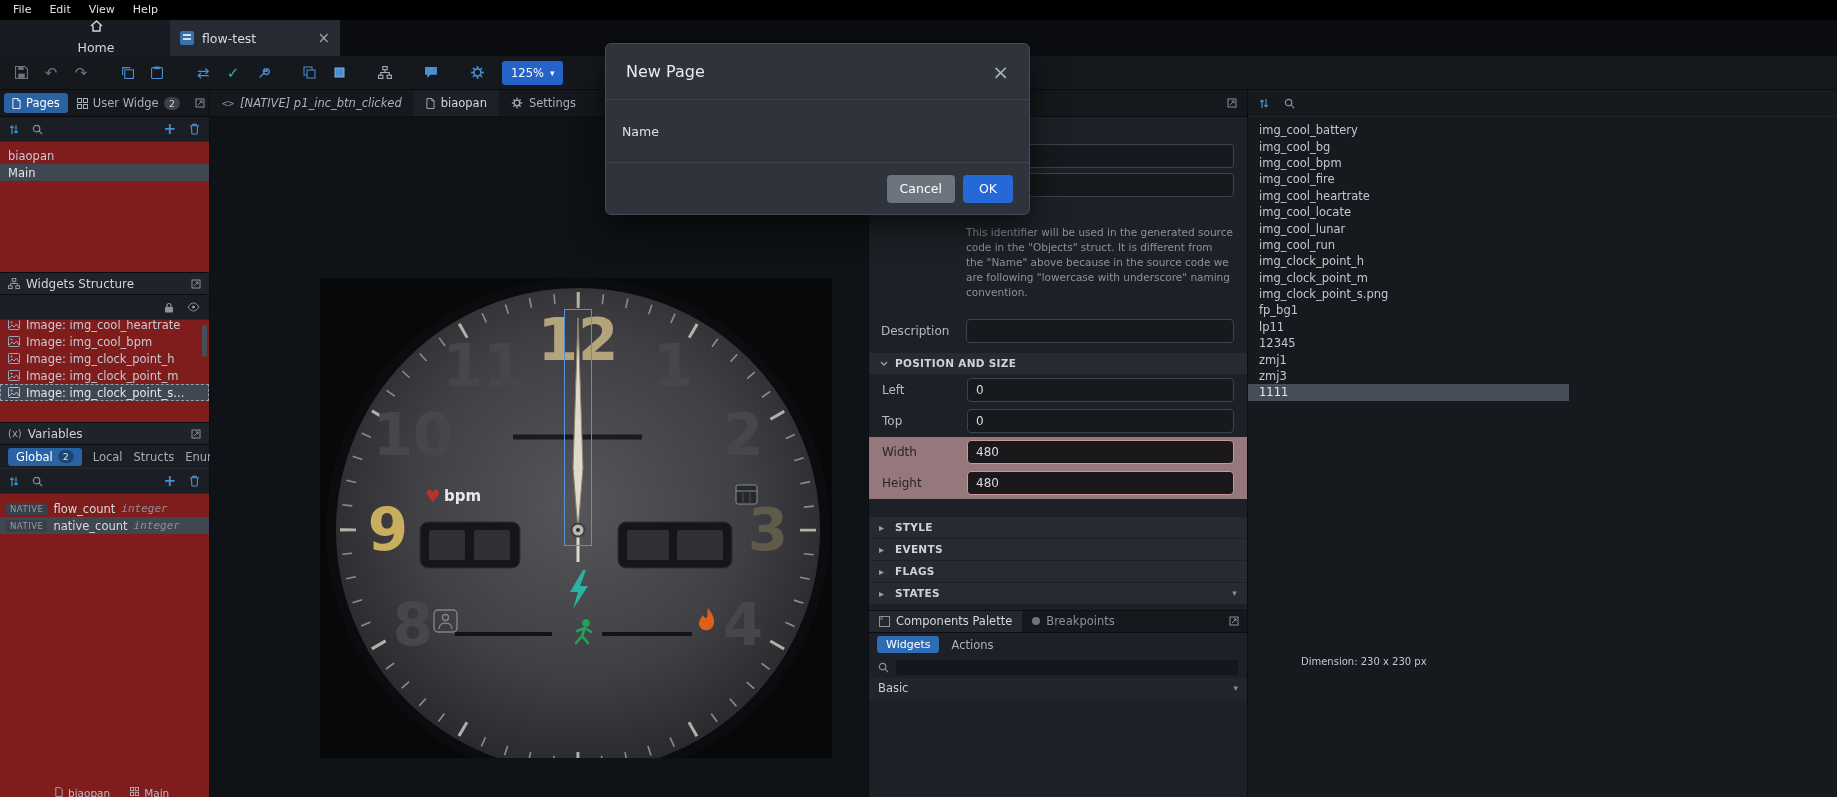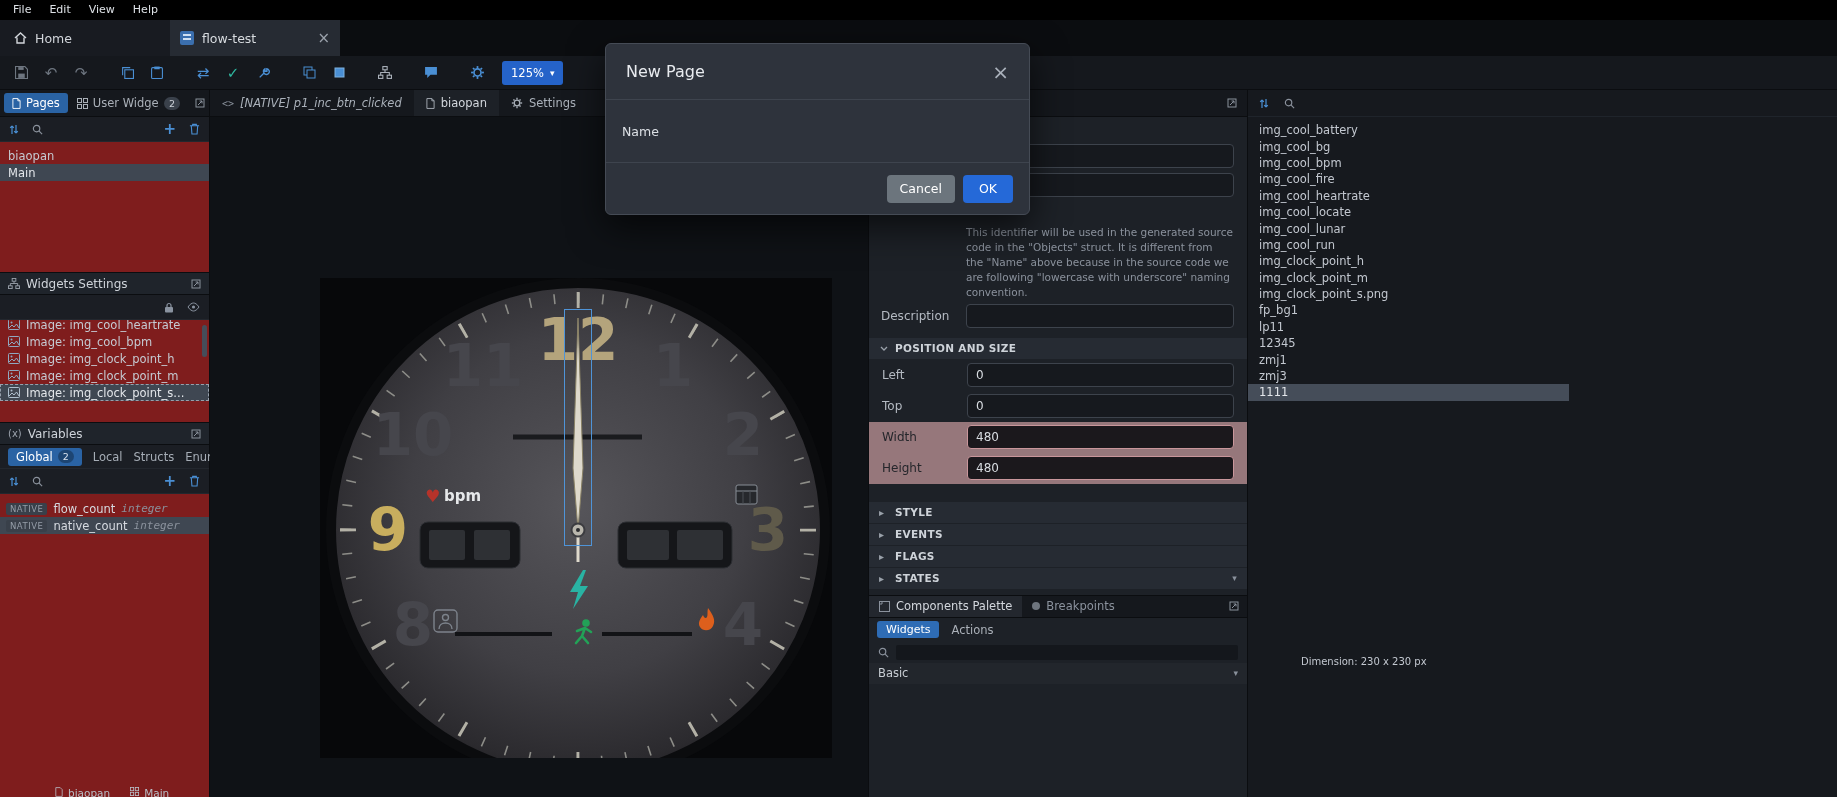--- a/index.html
+++ b/index.html
@@ -12,21 +12,21 @@
   svg { display: block; }
 
   
   .menubar { position:absolute; left:0; top:0; right:0; height:20px; background:#000;
     display:flex; align-items:center; padding-left:4px; z-index:5;}
   .menu-item { font-size:11px; color:#dde1e6; padding:0 9px; line-height:20px; }
 
   
   .tabbar { position:absolute; top:20px; left:0; right:0; height:36px; background:#0b0d10; display:flex; }
   .tab-home { width:170px; background:#181b21; display:flex; align-items:center; gap:8px;
-    padding-left:14px; font-size:12.5px; color:#d2d6db; }
+    padding-left:22px; font-size:12.5px; color:#d2d6db;flex-direction:column; }
   .tab-project { width:170px; background:#262b33; display:flex; align-items:center; gap:8px;
     padding:0 10px; font-size:12.5px; color:#d8dce0; }
   .tab-close { margin-left:auto; color:#9aa1ab; font-size:15px; line-height:1; }
   .proj-icon { width:14px; height:14px; background:#3b6fae; border-radius:2px; position:relative; flex:none;}
   .proj-icon:after { content:""; position:absolute; left:3px; top:3px; right:3px; height:2px; background:#cfe0f2;
     box-shadow: 0 4px 0 #cfe0f2; }
 
   
   .toolbar { position:absolute; top:56px; left:0; right:0; height:34px; background:#15181d;
     display:flex; align-items:center; padding-left:8px; gap:4px; border-bottom:1px solid #0b0d10;}
@@ -332,21 +332,21 @@
 
     <div class="panel-header">
       <span class="icon">
         <svg width="12" height="11" viewBox="0 0 13 12">
             <rect x="4.5" y="0.5" width="4" height="3" fill="none" stroke="#9aa1ab"></rect>
             <rect x="0.5" y="8.5" width="4" height="3" fill="none" stroke="#9aa1ab"></rect>
             <rect x="8.5" y="8.5" width="4" height="3" fill="none" stroke="#9aa1ab"></rect>
             <path d="M6.5 3.5V6M2.5 8.5V6h8v2.5" fill="none" stroke="#9aa1ab"></path>
           </svg>
       </span>
-      <span>Widgets Settings</span>
+      <span>Widgets Structure</span>
       <span class="spacer"></span>
       <span class="icon">
         <svg width="10" height="10" viewBox="0 0 10 10">
             <rect x="1" y="1" width="8" height="8" fill="none" stroke="#8a919c"></rect>
             <path d="M3 7L7 3M4.6 3H7v2.4" fill="none" stroke="#8a919c"></path>
           </svg>
       </span>
     </div>
     <div class="mini-toolbar" style="justify-content:flex-end;">
       <span class="icon">
@@ -601,21 +601,21 @@
       <span class="prop-label"></span>
       <input class="tinput" readonly="" style="">
     </div>
     <div class="prop-row">
       <span class="prop-label"></span>
       <input class="tinput" readonly="" style="">
     </div>
 
     <div class="help-text">This identifier will be used in the generated source code in the "Objects" struct. It is different from the "Name" above because in the source code we are following "lowercase with underscore" naming convention.</div>
 
-    <div class="prop-row" style="margin-top:2px;padding-left:12px;">
+    <div class="prop-row" style="margin-top:17px;padding-left:12px;">
       <span class="prop-label">Description</span>
       <input class="tinput" readonly="" style="">
     </div>
 
     <div class="sec-bar" style="margin-top:7px;">
       <span class="sec-caret icon">
         <svg width="8" height="5" viewBox="0 0 8 5">
             <path d="M1 1l3 3 3-3" fill="none" stroke="#9aa1aa" stroke-width="1.3"></path>
           </svg>
       </span>

